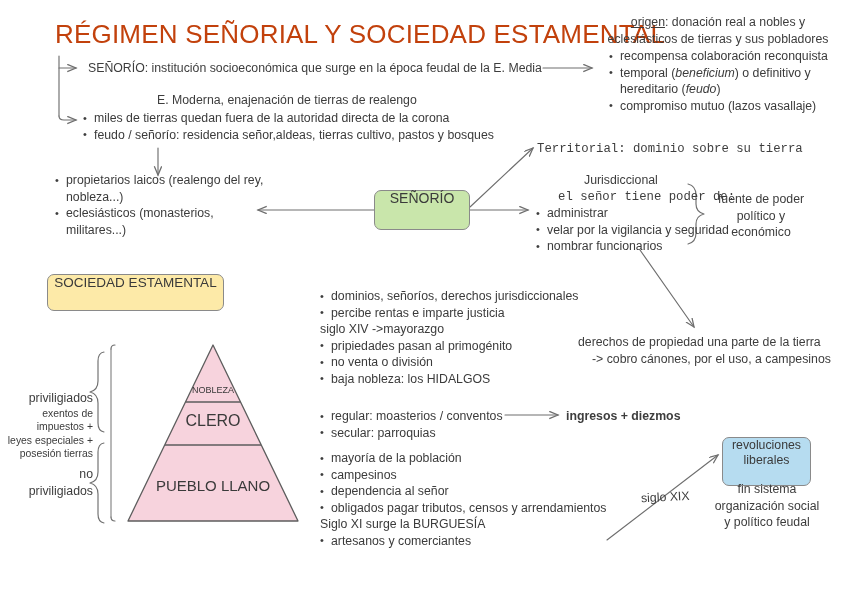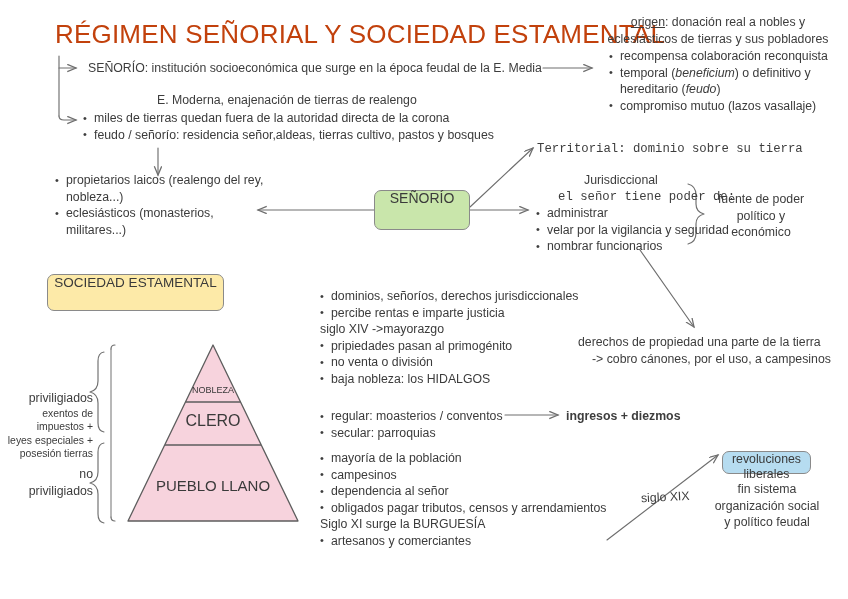--- a/index.html
+++ b/index.html
@@ -82,22 +82,22 @@
     background: #c9e6ab;
     font-size: 14px;
   }
   #sociedad-box {
     left: 47px; top: 274px;
     width: 177px; height: 37px;
     background: #fdeaa8;
     font-size: 13.5px;
   }
   #revoluciones-box {
-    left: 722px; top: 451px;
-    width: 89px; height: 23px;
+    left: 722px; top: 437px;
+    width: 89px; height: 49px;
     background: #b6dcf0;
     font-size: 12.3px;
     padding: 0 4px;
   }
 
   
   .pyr-label {
     color: #3a3a3a;
     text-align: center;
     white-space: nowrap;

